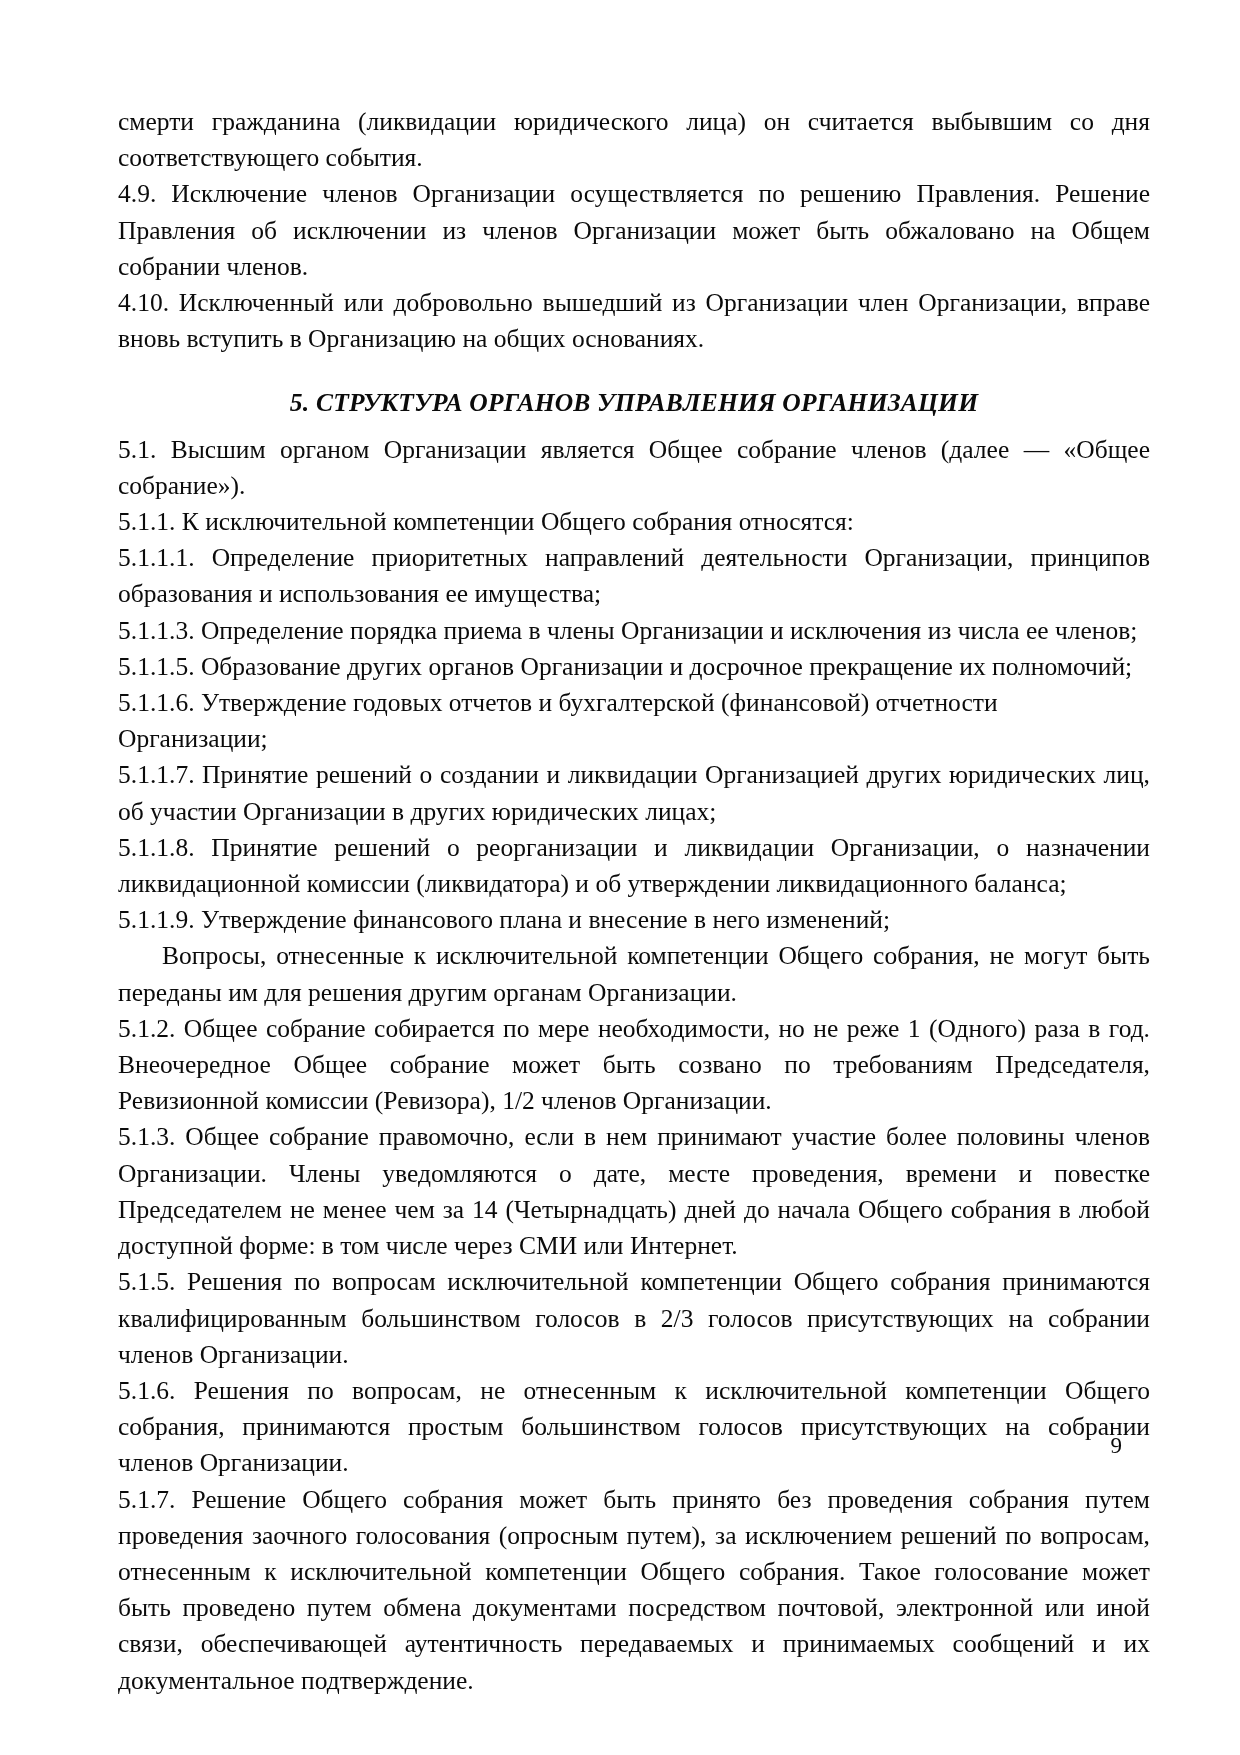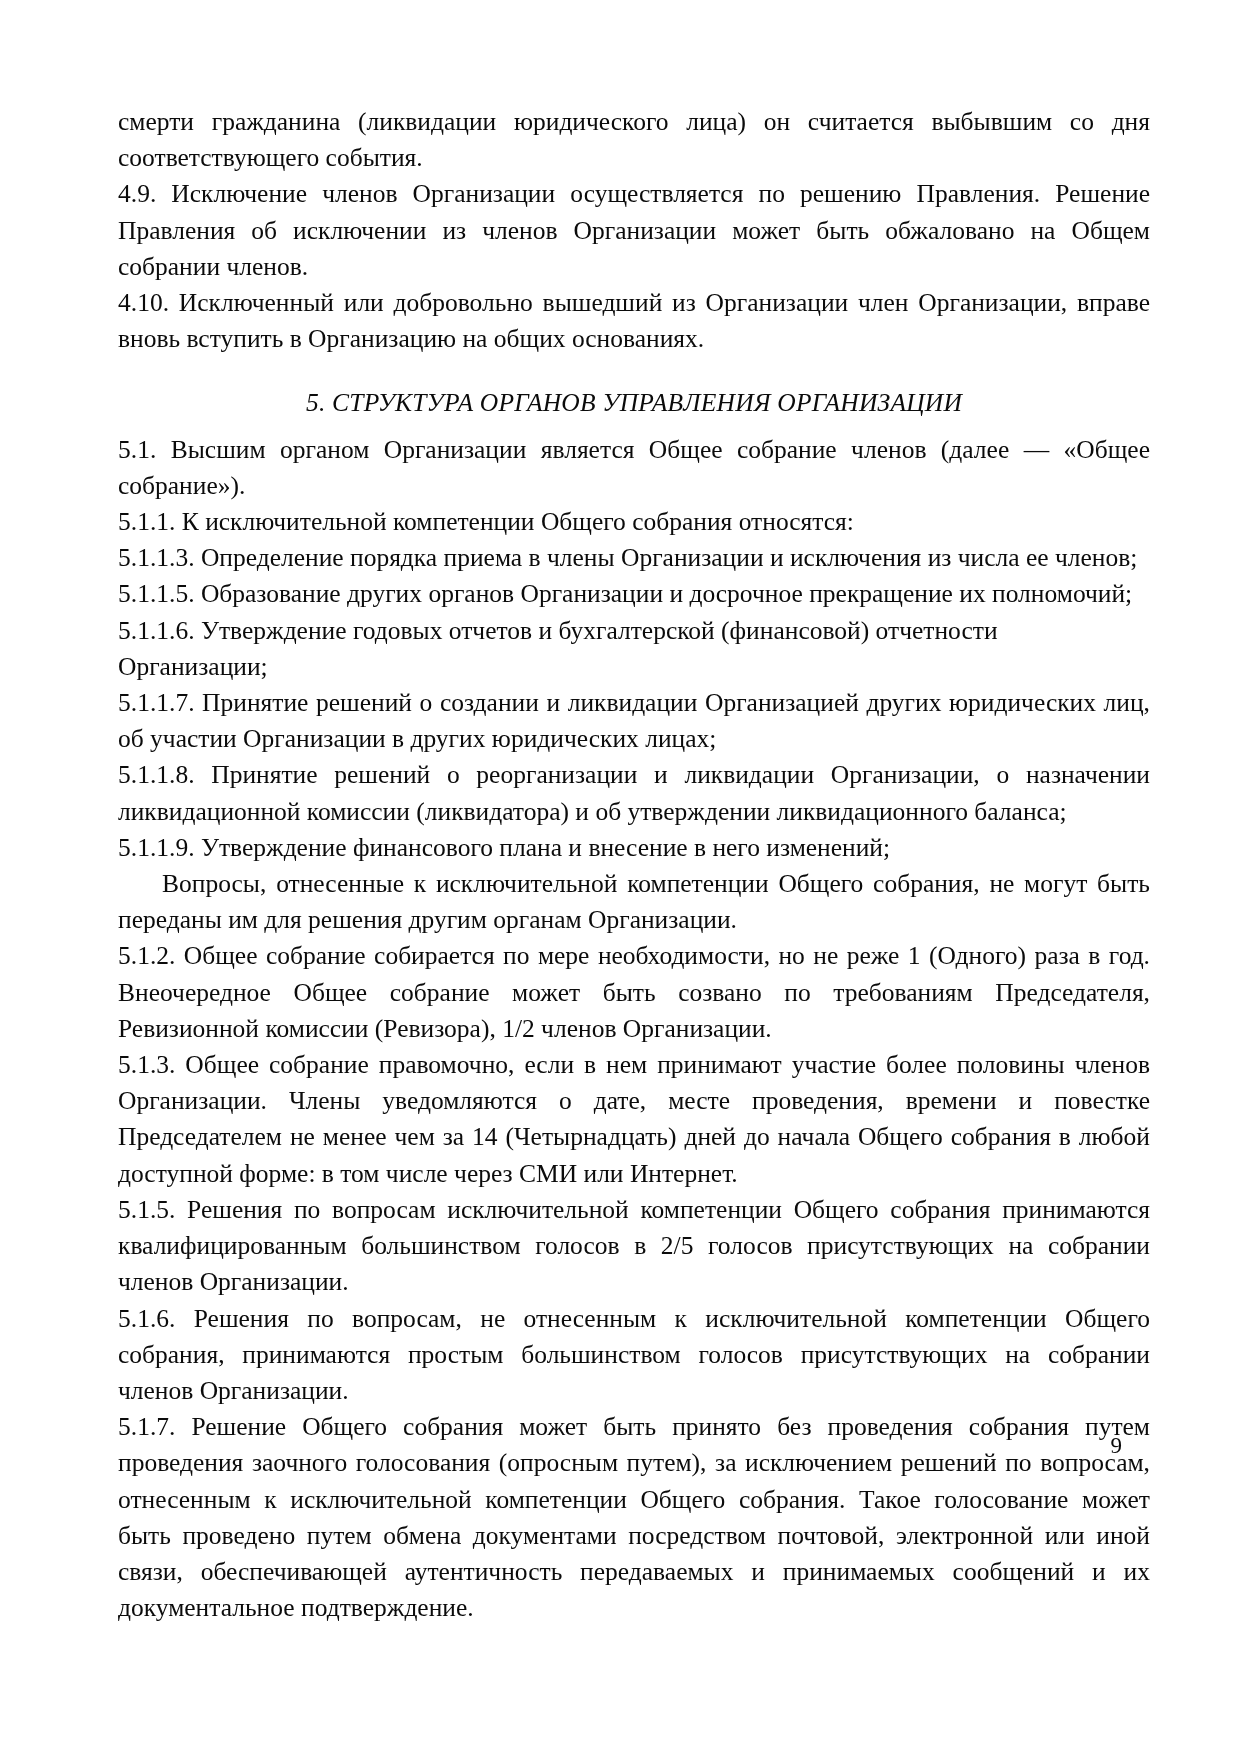--- a/index.html
+++ b/index.html
@@ -30,21 +30,21 @@
     text-align: justify;
     text-justify: inter-word;
     hyphens: none;
   }
   .para.nojustify {
     text-align: left;
   }
   .section-heading {
     margin: 28px 0 10px 0;
     text-align: center;
-    font-weight: normal;
+    font-weight: bold;
     font-style: italic;
     font-size: 25.5px;
     letter-spacing: 0.2px;
   }
   .indent-first {
     text-indent: 44px;
   }
   .page-number {
     position: absolute;
     right: 118px;
@@ -66,20 +66,21 @@
     <p class="para">4.9. Исключение членов Организации осуществляется по решению Правления. Решение Правления об исключении из членов Организации может быть обжаловано на Общем собрании членов.</p>
 
     <p class="para">4.10. Исключенный или добровольно вышедший из Организации член Организации, вправе вновь вступить в Организацию на общих основаниях.</p>
 
     <p class="section-heading">5.  СТРУКТУРА ОРГАНОВ УПРАВЛЕНИЯ ОРГАНИЗАЦИИ</p>
 
     <p class="para"> 5.1. Высшим органом Организации является Общее собрание членов (далее — «Общее собрание»).</p>
 
     <p class="para nojustify">5.1.1. К исключительной компетенции Общего собрания относятся:</p>
 
+    <p class="para">5.1.1.1. Определение приоритетных направлений деятельности Организации, принципов образования и использования ее имущества;</p>
 
 
     <p class="para nojustify">5.1.1.3. Определение порядка приема в члены Организации и исключения из числа ее членов;</p>
 
 
     <p class="para nojustify">5.1.1.5. Образование других органов Организации и досрочное прекращение их полномочий;</p>
 
     <p class="para nojustify">5.1.1.6. Утверждение годовых отчетов и бухгалтерской (финансовой) отчетности Организации;</p>
 
     <p class="para">5.1.1.7. Принятие решений о создании и ликвидации Организацией других юридических лиц, об участии Организации в других юридических лицах;</p>
@@ -88,21 +89,21 @@
 
     <p class="para nojustify">5.1.1.9. Утверждение финансового плана и внесение в него изменений;</p>
 
     <p class="para indent-first">Вопросы, отнесенные к исключительной компетенции Общего собрания, не могут быть переданы им для решения другим органам Организации.</p>
 
     <p class="para">5.1.2. Общее собрание собирается по мере необходимости, но не реже 1 (Одного) раза в год. Внеочередное Общее собрание может быть созвано по требованиям Председателя, Ревизионной комиссии (Ревизора), 1/2 членов Организации.</p>
 
     <p class="para">5.1.3. Общее собрание правомочно, если в нем принимают участие более половины членов Организации. Члены уведомляются о дате, месте проведения, времени и повестке Председателем не менее чем за 14 (Четырнадцать) дней до начала Общего собрания в любой доступной форме: в том числе через СМИ или Интернет.</p>
 
 
-    <p class="para">5.1.5. Решения по вопросам исключительной компетенции Общего собрания принимаются квалифицированным большинством голосов в 2/5 голосов  присутствующих на собрании членов Организации.</p>
+    <p class="para">5.1.5. Решения по вопросам исключительной компетенции Общего собрания принимаются квалифицированным большинством голосов в 2/3 голосов  присутствующих на собрании членов Организации.</p>
 
     <p class="para">5.1.6. Решения по вопросам, не отнесенным к исключительной компетенции Общего собрания, принимаются простым большинством голосов присутствующих на собрании членов Организации.</p>
 
     <p class="para">5.1.7. Решение Общего собрания может быть принято без проведения собрания путем проведения заочного голосования (опросным путем), за исключением решений по вопросам, отнесенным к исключительной компетенции Общего собрания. Такое голосование может быть проведено путем обмена документами посредством почтовой, электронной или иной связи, обеспечивающей аутентичность передаваемых и принимаемых сообщений и их документальное подтверждение.</p>
 
   </div>
 
   <div class="page-number">9</div>
 
 </div>

